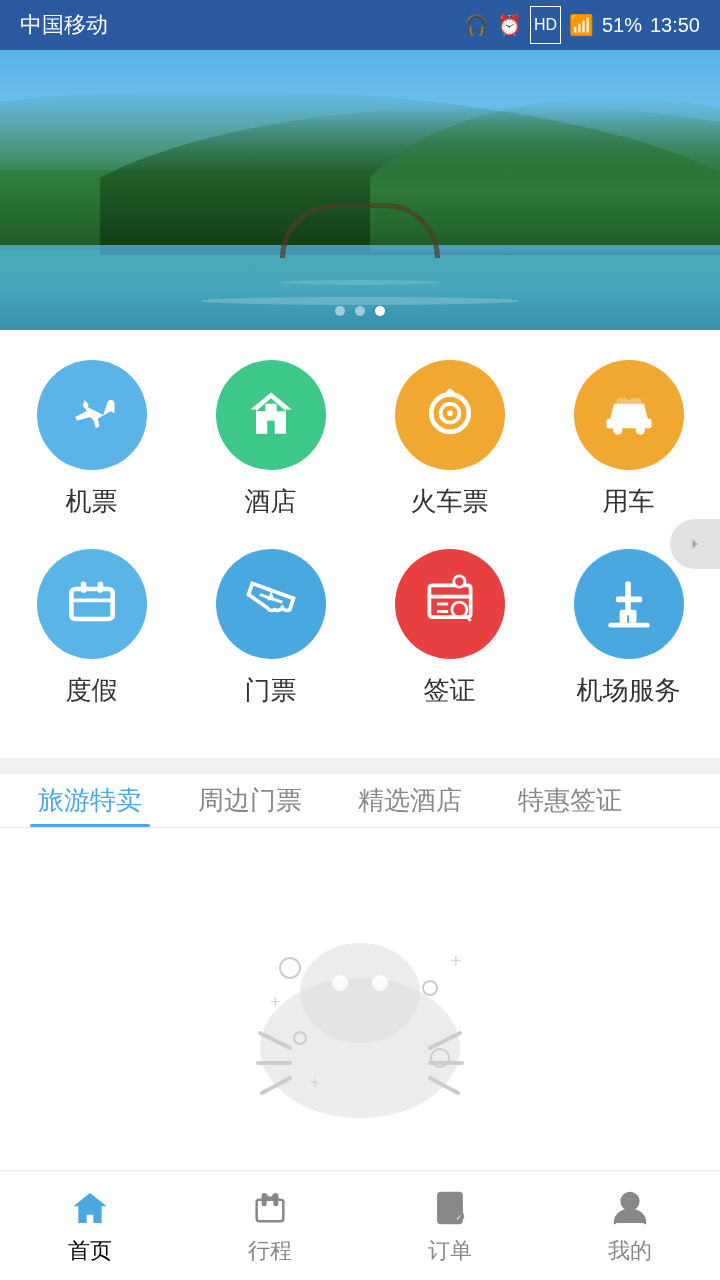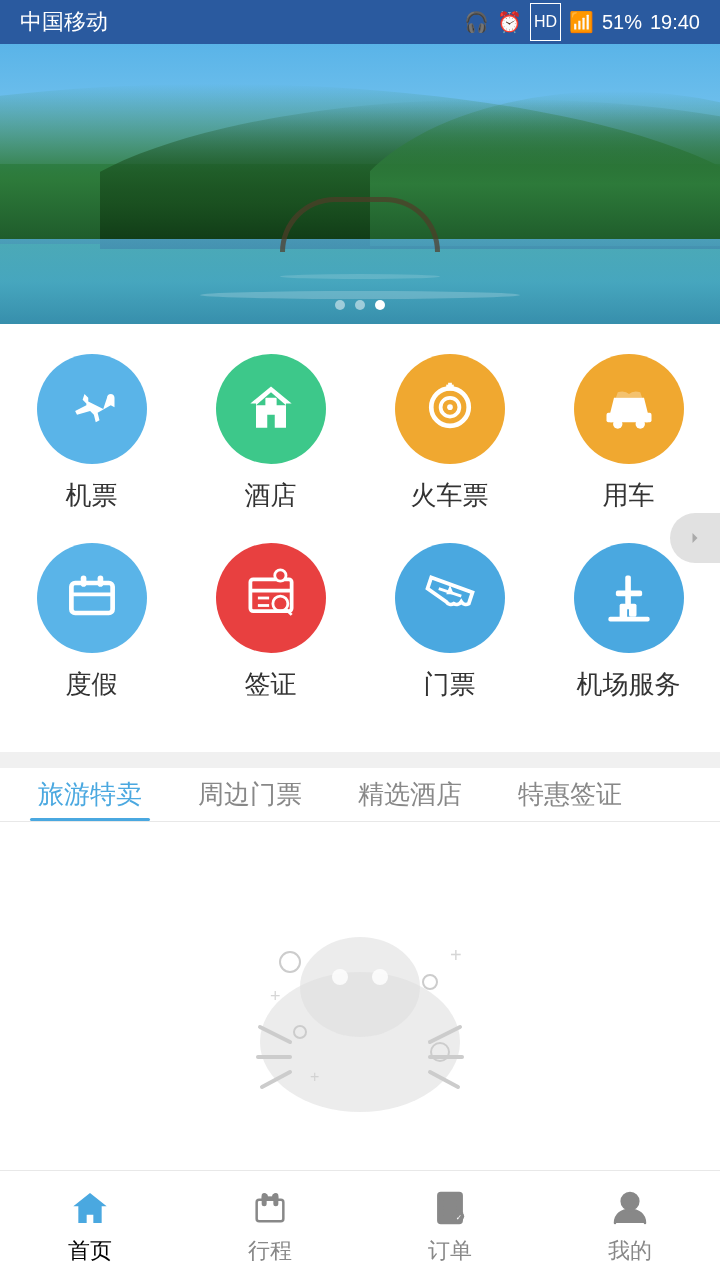--- a/index.html
+++ b/index.html
@@ -9,21 +9,21 @@
       min-height: 1280px;
       font-family: "PingFang SC", "Microsoft YaHei", sans-serif;
       background: #f5f5f5;
       overflow-x: hidden;
     }
 
     
     .status-bar {
       background: #2a5a9f;
       color: white;
-      height: 44px;
+      height: 50px;
       display: flex;
       align-items: center;
       justify-content: space-between;
       padding: 0 20px;
       font-size: 22px;
     }
     .status-left { font-size: 22px; }
     .status-right { display: flex; align-items: center; gap: 8px; font-size: 20px; }
 
     
@@ -225,21 +225,21 @@
 <div class="page-wrapper">
 
   <div class="status-bar">
     <span class="status-left">中国移动</span>
     <div class="status-right">
       <span>🎧</span>
       <span>⏰</span>
       <span style="font-size:16px;border:1px solid white;padding:9px 3px;">HD</span>
       <span>📶</span>
       <span>51%</span>
-      <span>19:40</span>
+      <span>13:50</span>
     </div>
   </div>
 
   <div class="hero-banner">
     <div class="hero-banner-bg">
 
       <div style="position:absolute;top:0;left:0;right:0;height:120px;background:linear-gradient(180deg,#5ab4e8 0%,#7ec8f0 100%);"></div>
 
       <div style="position:absolute;bottom:80px;left:0;right:0;height:160px;background:linear-gradient(180deg,transparent 0%,#2d7a3a 60%,#1e5a2a 100%);clip-path:ellipse(80% 100% at 30% 100%);"></div>
       <div style="position:absolute;bottom:75px;left:100px;right:-50px;height:150px;background:linear-gradient(180deg,transparent 0%,#1a5020 70%,#0f3815 100%);clip-path:ellipse(70% 100% at 60% 100%);"></div>
@@ -323,43 +323,43 @@
                 <rect x="10" y="16" width="44" height="32" rx="4" fill="none" stroke="white" stroke-width="5"></rect>
                 <line x1="10" y1="28" x2="54" y2="28" stroke="white" stroke-width="4"></line>
                 <rect x="20" y="8" width="6" height="12" rx="3" fill="white"></rect>
                 <rect x="38" y="8" width="6" height="12" rx="3" fill="white"></rect>
               </svg>
             </div>
             <span class="service-label">度假</span>
           </div>
 
           <div class="service-item">
+            <div class="service-icon icon-blue3">
+              <svg viewBox="0 0 64 64">
+                <path d="M8 22l4-12 44 16-4 12a6 6 0 01-8-2 6 6 0 01-8 2 6 6 0 01-8-2L8 22z" fill="none" stroke="white" stroke-width="4"></path>
+                <polygon points="32,18 36,28 28,28" fill="white"></polygon>
+                <line x1="20" y1="22" x2="44" y2="30" stroke="white" stroke-width="3"></line>
+              </svg>
+            </div>
+            <span class="service-label">门票</span>
+          </div>
+
+          <div class="service-item">
             <div class="service-icon icon-red">
               <svg viewBox="0 0 64 64">
                 <rect x="10" y="12" width="44" height="34" rx="3" fill="none" stroke="white" stroke-width="4"></rect>
                 <line x1="10" y1="24" x2="54" y2="24" stroke="white" stroke-width="4"></line>
                 <circle cx="42" cy="38" r="8" fill="none" stroke="white" stroke-width="3"></circle>
                 <line x1="48" y1="44" x2="54" y2="50" stroke="white" stroke-width="3"></line>
                 <line x1="18" y1="32" x2="30" y2="32" stroke="white" stroke-width="3"></line>
                 <line x1="18" y1="40" x2="30" y2="40" stroke="white" stroke-width="3"></line>
                 <circle cx="42" cy="8" r="6" fill="#e84040" stroke="white" stroke-width="3"></circle>
               </svg>
             </div>
             <span class="service-label">签证</span>
-          </div>
-
-          <div class="service-item">
-            <div class="service-icon icon-blue3">
-              <svg viewBox="0 0 64 64">
-                <path d="M8 22l4-12 44 16-4 12a6 6 0 01-8-2 6 6 0 01-8 2 6 6 0 01-8-2L8 22z" fill="none" stroke="white" stroke-width="4"></path>
-                <polygon points="32,18 36,28 28,28" fill="white"></polygon>
-                <line x1="20" y1="22" x2="44" y2="30" stroke="white" stroke-width="3"></line>
-              </svg>
-            </div>
-            <span class="service-label">门票</span>
           </div>
 
           <div class="service-item">
             <div class="service-icon icon-blue4">
               <svg viewBox="0 0 64 64">
                 <rect x="28" y="8" width="6" height="36" rx="2" fill="white"></rect>
                 <rect x="18" y="24" width="28" height="6" rx="2" fill="white"></rect>
                 <rect x="22" y="38" width="8" height="18" rx="2" fill="white"></rect>
                 <rect x="32" y="38" width="8" height="14" rx="2" fill="white"></rect>
                 <rect x="10" y="52" width="44" height="5" rx="2" fill="white"></rect>

